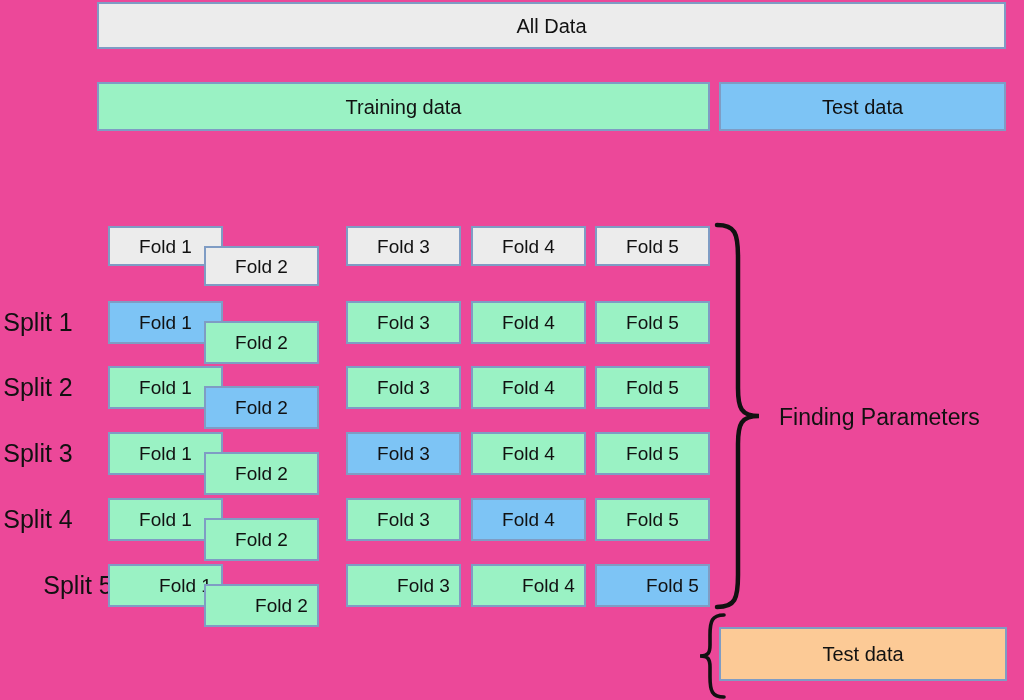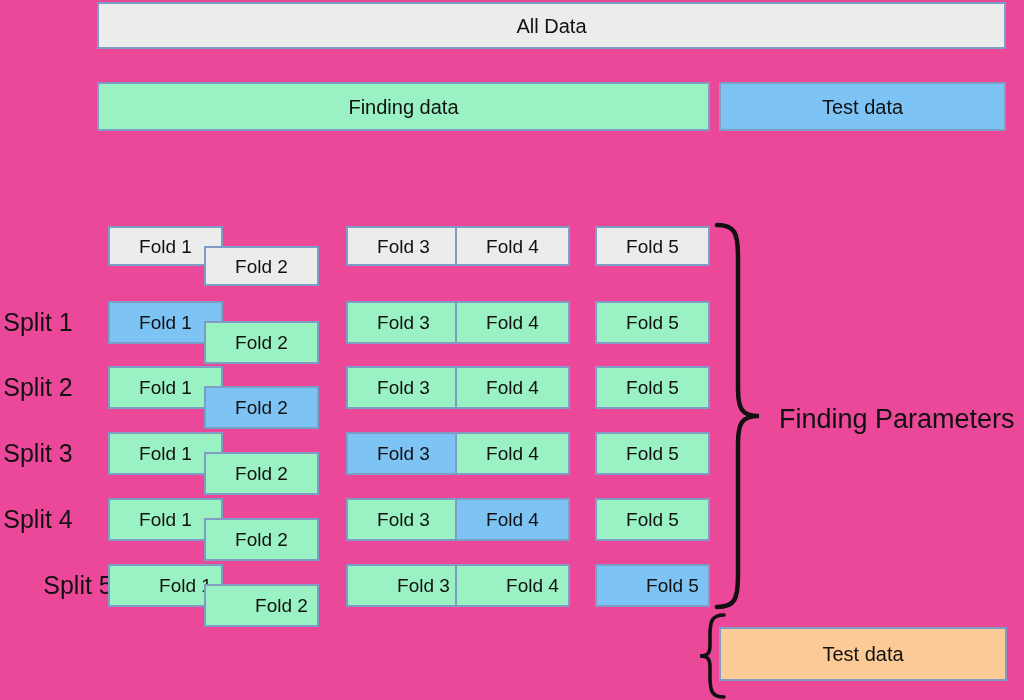--- a/index.html
+++ b/index.html
@@ -22,50 +22,50 @@
   .green{background:var(--green);}
   .blue{background:var(--blue);}
   .orange{background:var(--orange);}
 
   .all-data{left:97px; top:2px; width:909px; height:47px;}
   .training{left:97px; top:82px; width:613px; height:49px;}
   .testtop{left:719px; top:82px; width:287px; height:49px;}
 
   .cell{width:115px; height:43px; font-size:19px;}
   .hcell{width:115px; height:40px; font-size:19px;}
-  .col0{left:108px;} .col1{left:204px;margin-top:20px;} .col2{left:346px;} .col3{left:455px;} .col4{left:595px;}
+  .col0{left:108px;} .col1{left:204px;margin-top:20px;} .col2{left:346px;} .col3{left:471px;} .col4{left:595px;}
   .hdr{top:226px;}
   .row0{top:301px;} .row1{top:366px;} .row2{top:432px;text-align:right;} .row3{top:498px;} .row4{top:564px;padding-left:40px;}
 
   .split-label{
     position:absolute; left:0px; width:76px; height:43px;
     display:flex; align-items:center; justify-content:center;
     font-size:25px; color:var(--text);
   }
 
   .big-brace{position:absolute; left:711px; top:221px; width:54px; height:390px;}
   .small-brace{position:absolute; left:697px; top:612px; width:30px; height:88px;}
   .finding-params{
-    position:absolute; left:779px; top:404px; font-size:27px;
+    position:absolute; left:779px; top:404px; font-size:23px;
     white-space:nowrap; color:var(--text);
   }
   .final-eval{
     position:absolute; left:440px; top:645px; width:240px;
     text-align:right; font-size:21px; white-space:nowrap; color:var(--text);
   }
   .final-test{left:719px; top:627px; width:288px; height:54px;}
   svg path{stroke:var(--brace); fill:none; stroke-linecap:round;}
 </style>
 </head>
 <body>
 
 <div class="canvas">
 
   <div class="box gray all-data">All Data</div>
-  <div class="box green training">Finding data</div>
+  <div class="box green training">Training data</div>
   <div class="box blue testtop">Test data</div>
 
   <div class="box gray hcell hdr col0">Fold 1</div>
   <div class="box gray hcell hdr col1">Fold 2</div>
   <div class="box gray hcell hdr col2">Fold 3</div>
   <div class="box gray hcell hdr col3">Fold 4</div>
   <div class="box gray hcell hdr col4">Fold 5</div>
 
   <div class="split-label row0">Split 1</div>
   <div class="box cell row0 col0 blue">Fold 1</div>

